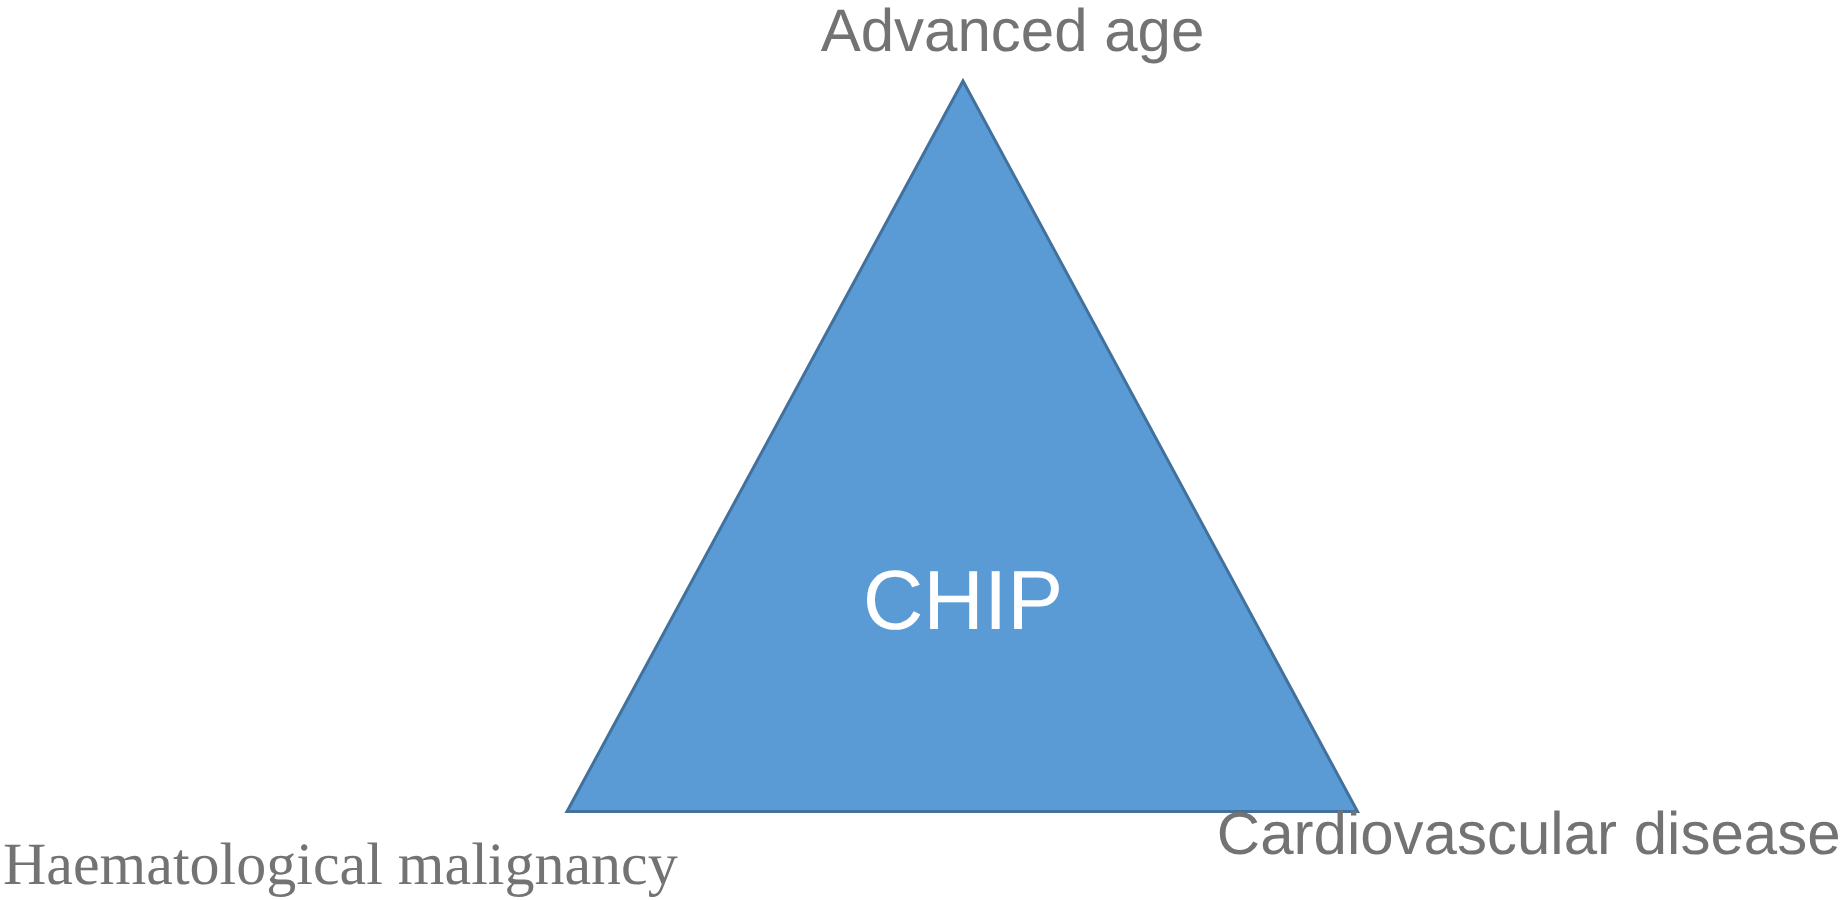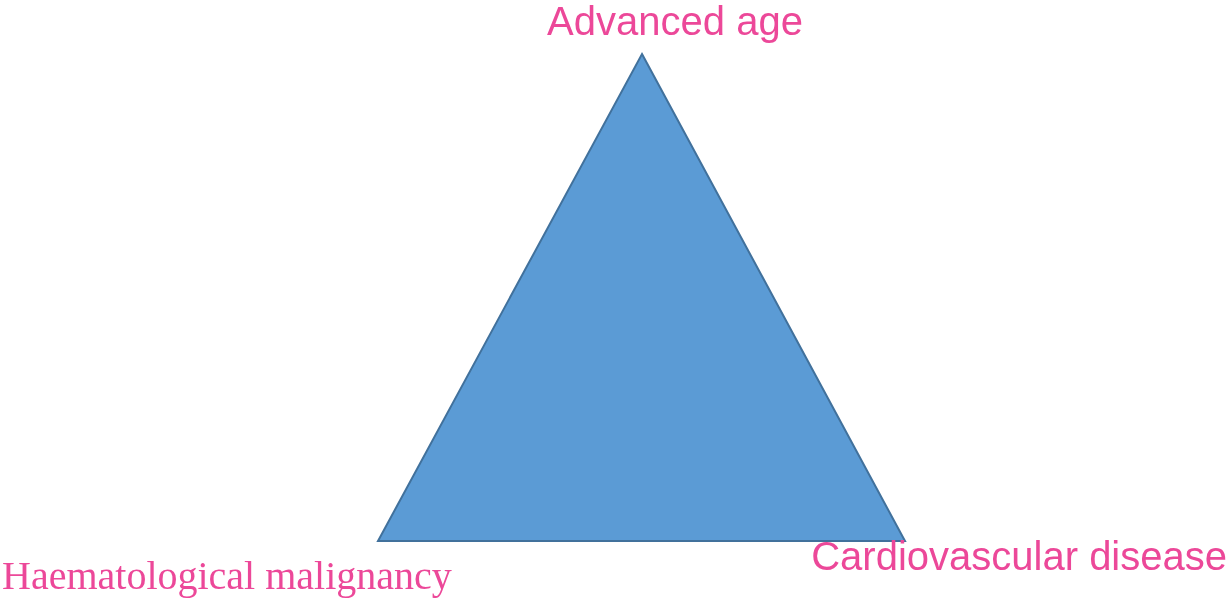--- a/index.html
+++ b/index.html
@@ -21,21 +21,21 @@
   .triangle-svg {
     position: absolute;
     left: 0;
     top: 0;
     width: 1231px;
     height: 600px;
     display: block;
   }
   .label {
     position: absolute;
-    color: #ec4899;
+    color: #737373;
     font-size: 40px;
     line-height: 1;
     white-space: nowrap;
   }
   .label-top {
     top: 1px;
     left: 675px;
     transform: translateX(-50%);
   }
   .label-bottom-left {
@@ -59,18 +59,19 @@
 <body>
 
 <div class="canvas">
 
   <svg class="triangle-svg" viewBox="0 0 1231 600">
     <polygon points="642,54 905,541 378,541" stroke-width="2" fill="#5B9BD5" stroke="#41719C"></polygon>
   </svg>
 
   <div class="label label-top">Advanced age</div>
 
+  <div class="label label-chip">CHIP</div>
 
   <div class="label label-bottom-left">Haematological malignancy</div>
 
   <div class="label label-bottom-right">Cardiovascular disease</div>
 
 </div>
 
 </body></html>

